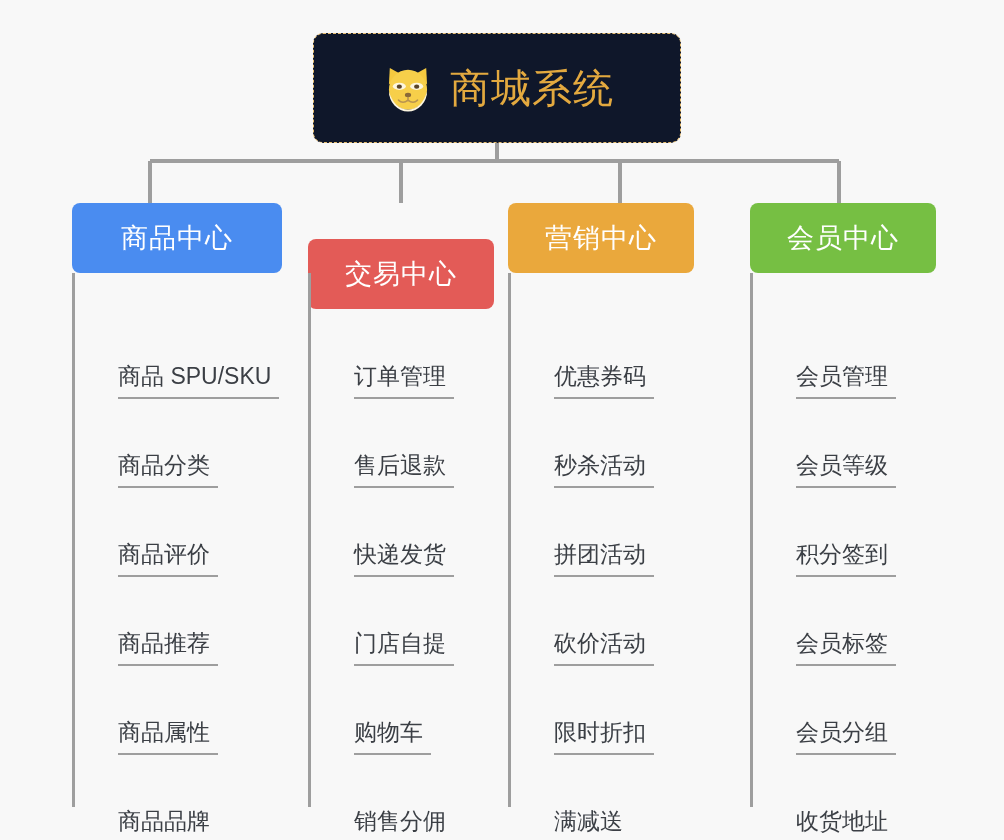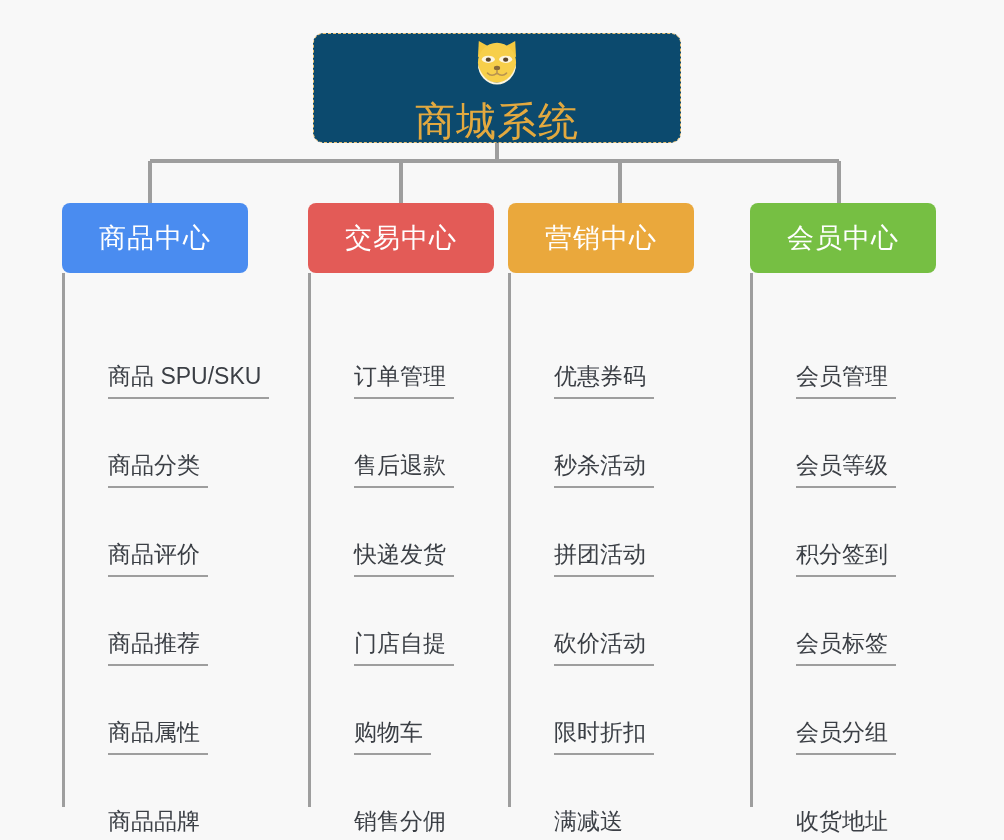--- a/index.html
+++ b/index.html
@@ -18,28 +18,27 @@
     background: #f8f8f8;
   }
 
   
   #root-node {
     position: absolute;
     left: 313px;
     top: 33px;
     width: 368px;
     height: 110px;
-    background: #0c4a6e;
+    background: #0f172a;
     border: 1px dashed #e8bf72;
     border-radius: 10px;
     display: flex;
     align-items: center;
     justify-content: center;
     gap: 14px;
-    flex-direction: column;
   }
   #root-emoji {
     width: 56px;
     height: 52px;
     flex: 0 0 auto;
     display: block;
   }
   #root-title {
     font-size: 40px;
     color: #e3a93f;
@@ -98,21 +97,21 @@
     font-size: 23px;
     color: #3b3f45;
     white-space: nowrap;
     line-height: 1;
     padding-bottom: 9px;
     border-bottom: 2px solid #9e9e9e;
     padding-right: 8px;
   }
 
   
-  #col-0 { left: 62px;  width: 186px; }
+  #col-0 { left: 72px;  width: 210px; }
   #col-1 { left: 308px; width: 186px; }
   #col-2 { left: 508px; width: 186px; }
   #col-3 { left: 750px; width: 186px; }
 </style>
 </head>
 <body>
 
 <div id="canvas">
 
   <svg id="connectors" viewBox="0 0 1004 840" width="1004" height="840" aria-hidden="true">
@@ -169,21 +168,21 @@
         </div>
         <div class="leaf">
           <span class="leaf-label">商品属性</span>
         </div>
         <div class="leaf">
           <span class="leaf-label">商品品牌</span>
         </div>
       </div>
     </div>
     <div class="column" id="col-1">
-      <div class="cat-box" style="background: rgb(227, 91, 87);">
+      <div class="cat-box" style="background: rgb(227, 91, 87); margin-top: 36px;">
         <span>交易中心</span>
       </div>
       <div class="spine" style="height: 534px; background: rgb(158, 158, 158);"></div>
       <div class="items">
         <div class="leaf">
           <span class="leaf-label">订单管理</span>
         </div>
         <div class="leaf">
           <span class="leaf-label">售后退款</span>
         </div>

